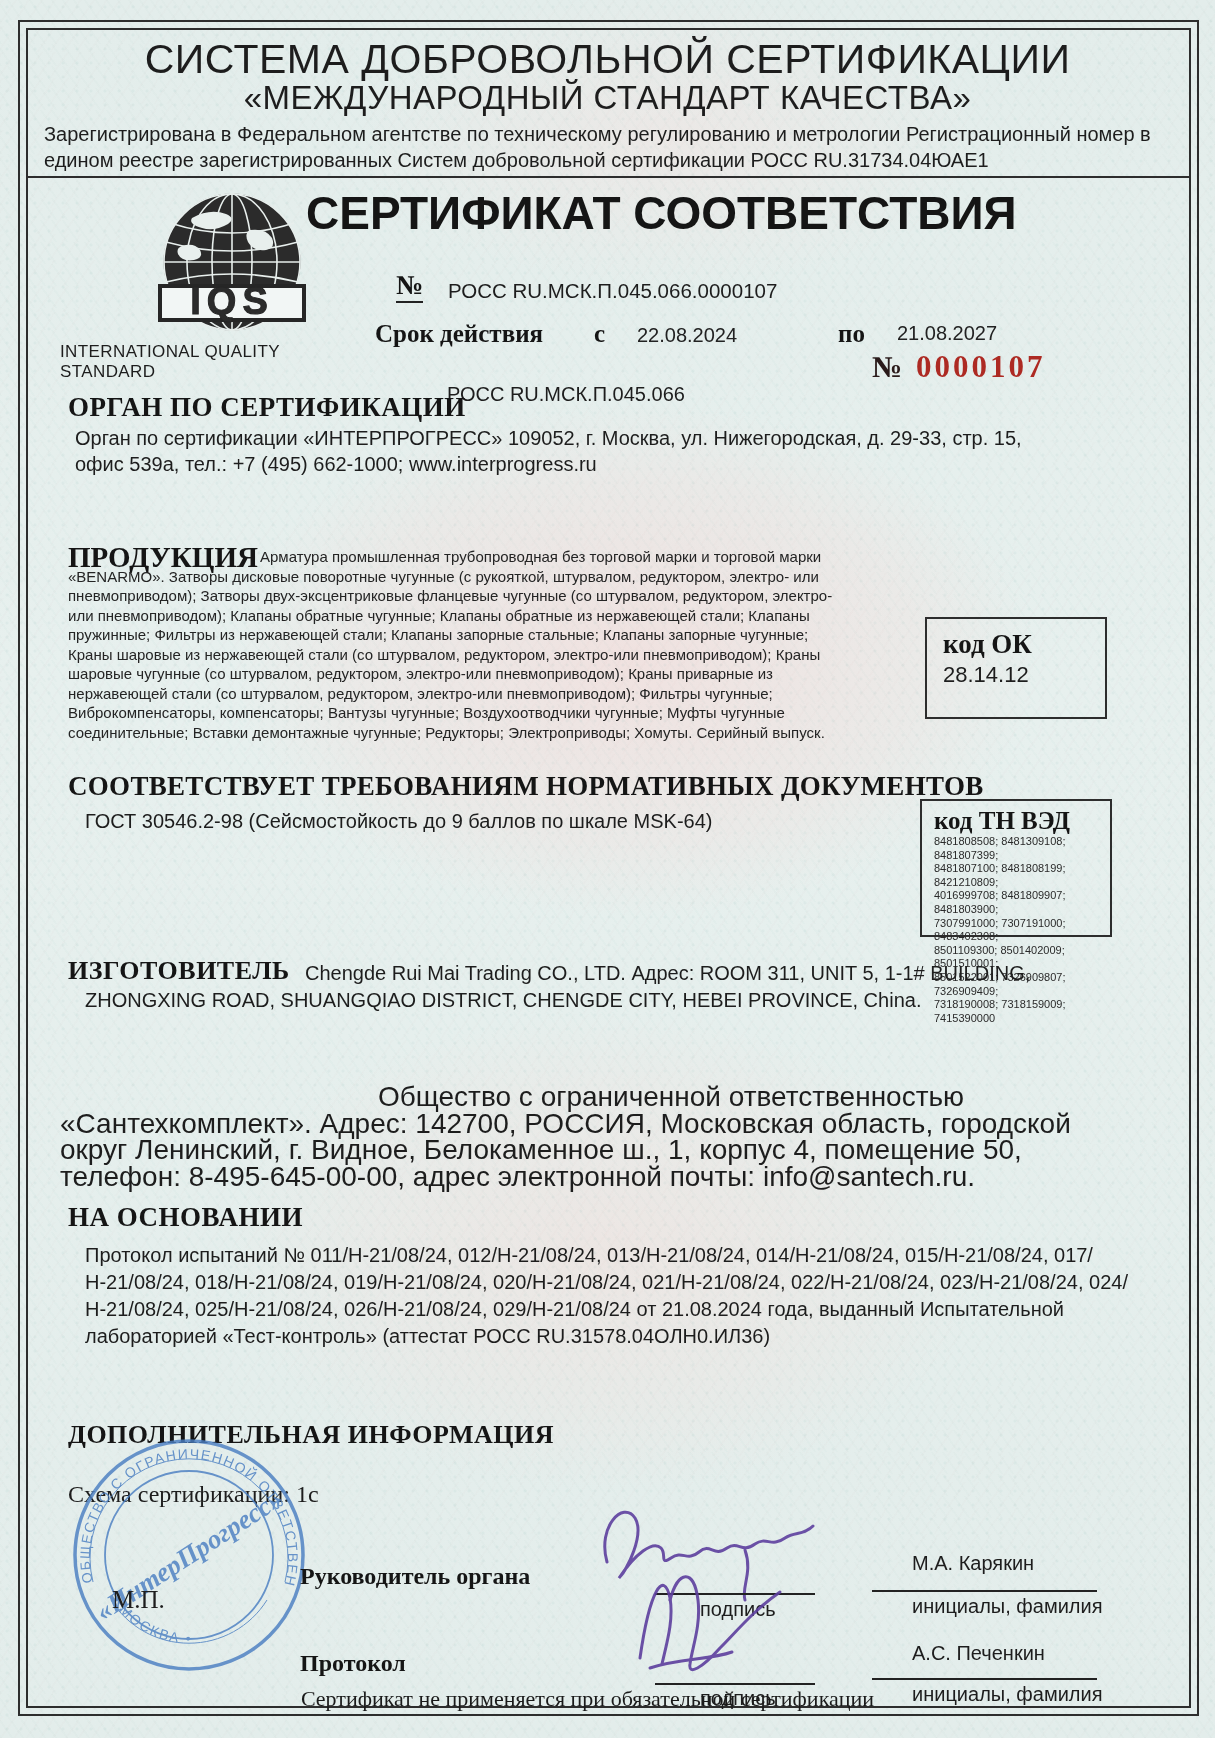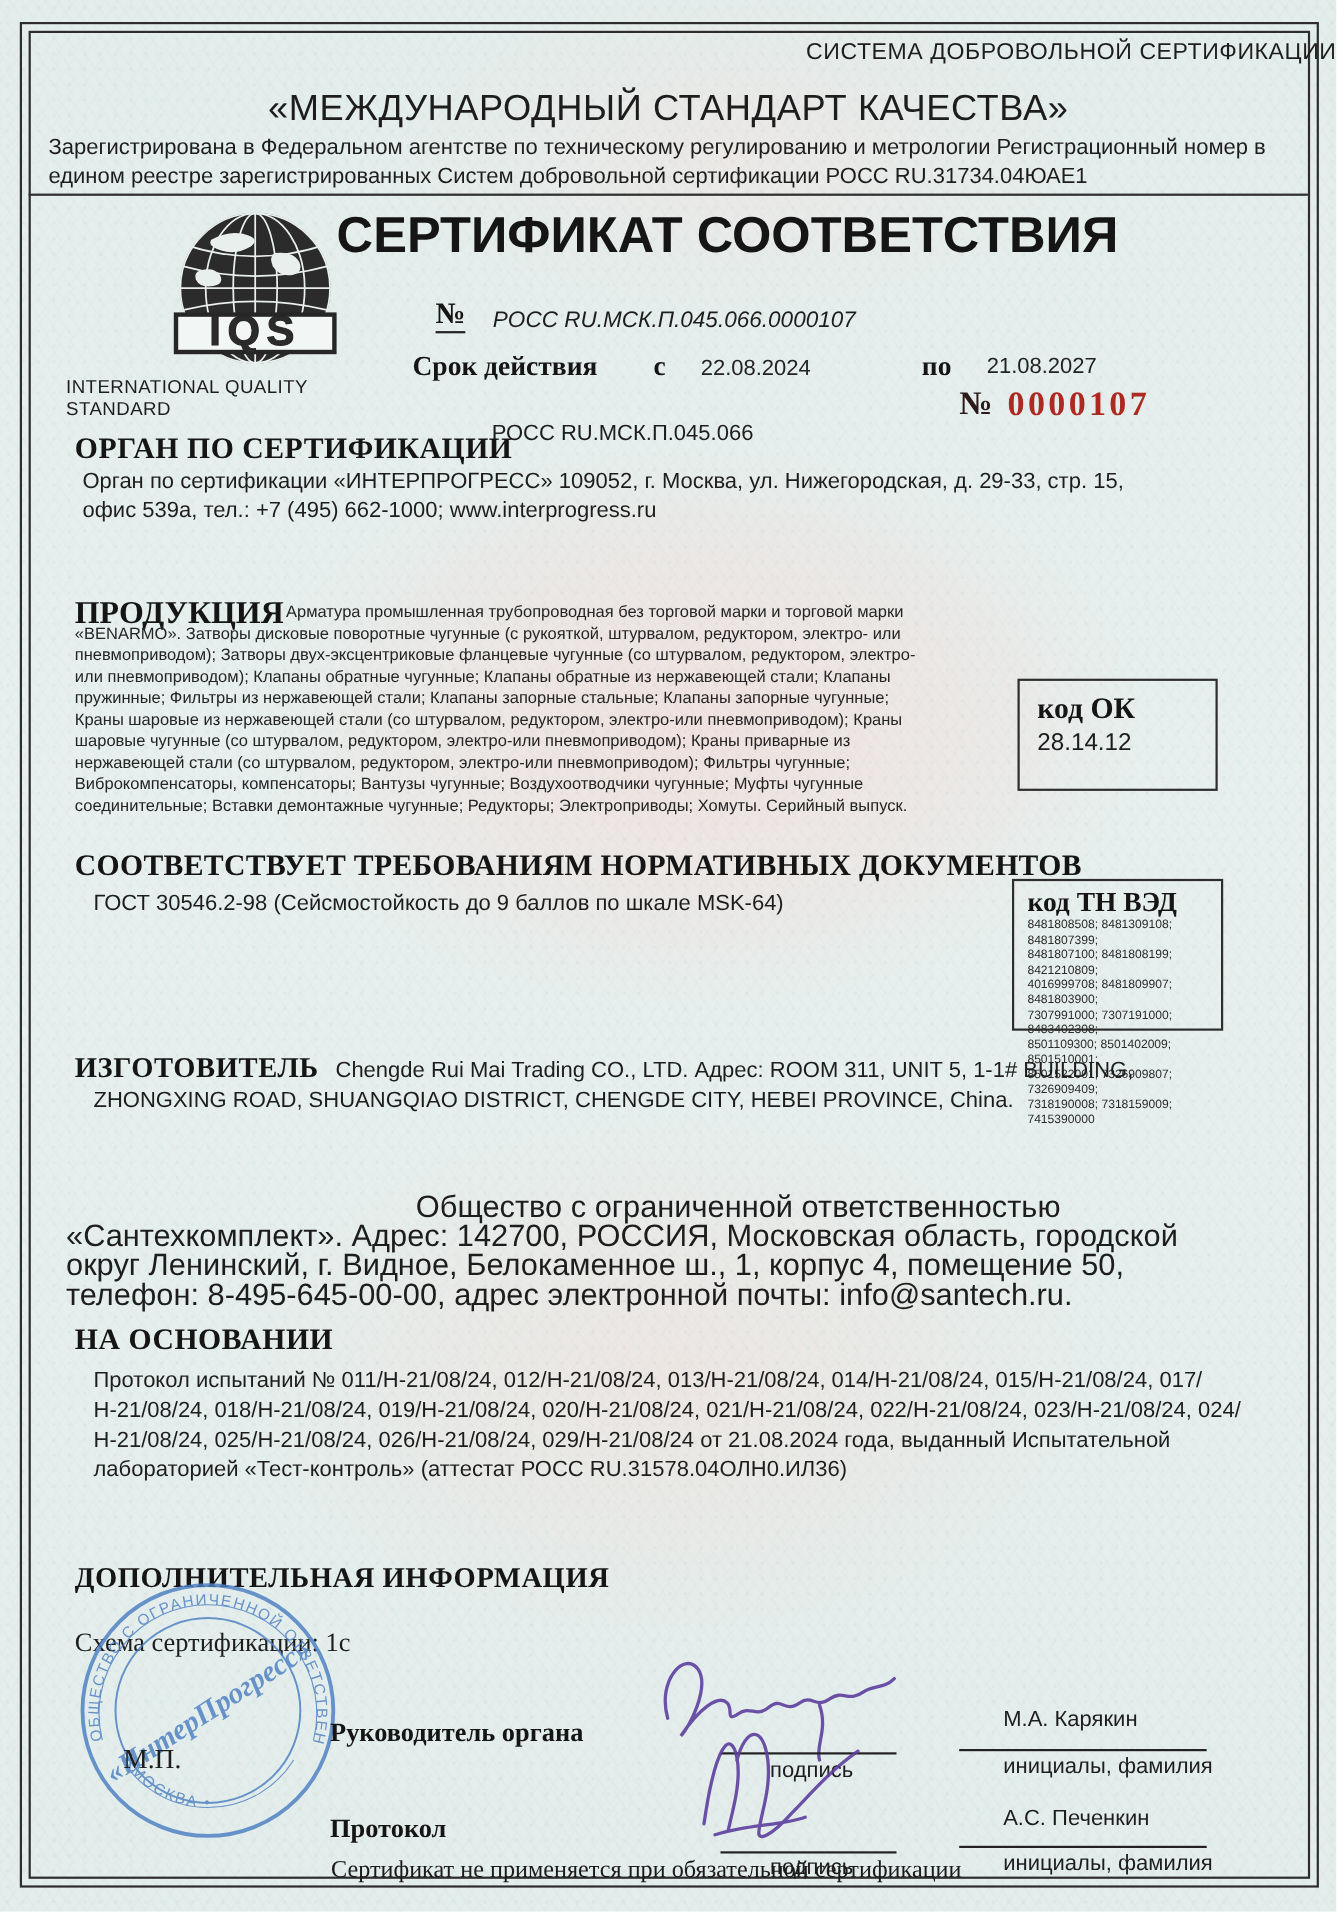--- a/index.html
+++ b/index.html
@@ -20,26 +20,26 @@
       repeating-linear-gradient(-55deg, rgba(190,150,150,.06) 0 2px, transparent 2px 11px);
     background-size:14px 14px, 22px 22px, 26px 26px;
   }
   .abs{position:absolute;}
   .frame-outer{position:absolute;left:18px;top:20px;width:1177px;height:1692px;border:2px solid #2d2d2d;pointer-events:none;}
   .frame-inner{position:absolute;left:6px;top:6px;right:6px;bottom:6px;border:2px solid #2d2d2d;}
   .hdr-divider{position:absolute;left:26px;top:176px;width:1163px;border-top:2px solid #2d2d2d;}
   .serifb{font-family:"Liberation Serif",serif;font-weight:bold;}
   .serif{font-family:"Liberation Serif",serif;}
   .sans{font-family:"Liberation Sans",sans-serif;}
-  .hdr1{left:0;right:0;top:36px;text-align:right;font-size:21px;color:#1d1d1d;letter-spacing:.5px;}
+  .hdr1{left:0;right:0;top:36px;text-align:center;font-size:41px;color:#1d1d1d;letter-spacing:.5px;}
   .hdr2{left:0;right:0;top:79px;text-align:center;font-size:33px;color:#1d1d1d;letter-spacing:.5px;}
   .hdr-reg{left:44px;top:121px;width:1134px;font-size:20px;line-height:26px;color:#1d1d1d;}
   .title{left:306px;top:186px;width:740px;font-size:46px;font-weight:bold;letter-spacing:0;color:#151515;}
   .no-label{left:396px;top:270px;font-size:27px;border-bottom:2px solid #222;color:#151515;}
-  .no-value{left:448px;top:279px;font-size:20.5px;color:#1d1d1d;font-style:italic;}
+  .no-value{left:448px;top:279px;font-size:20.5px;color:#1d1d1d;}
   .validity-label{left:375px;top:320px;font-size:25px;color:#151515;}
   .validity-c{left:594px;top:320px;font-size:25px;color:#151515;}
   .validity-from{left:637px;top:324px;font-size:20px;}
   .validity-po{left:838px;top:320px;font-size:25px;color:#151515;}
   .validity-to{left:897px;top:322px;font-size:20px;}
   .rednum-label{left:872px;top:350px;font-size:30px;color:#2a1a1a;}
   .rednum{left:916px;top:349px;font-size:31px;color:#ad2a23;letter-spacing:3px;}
   .logo{left:122px;top:190px;}
   .logo-caption{left:60px;top:342px;width:296px;font-size:17px;letter-spacing:.4px;color:#1d1d1d;}
   .org-code{left:447px;top:383px;font-size:20px;color:#1d1d1d;}

